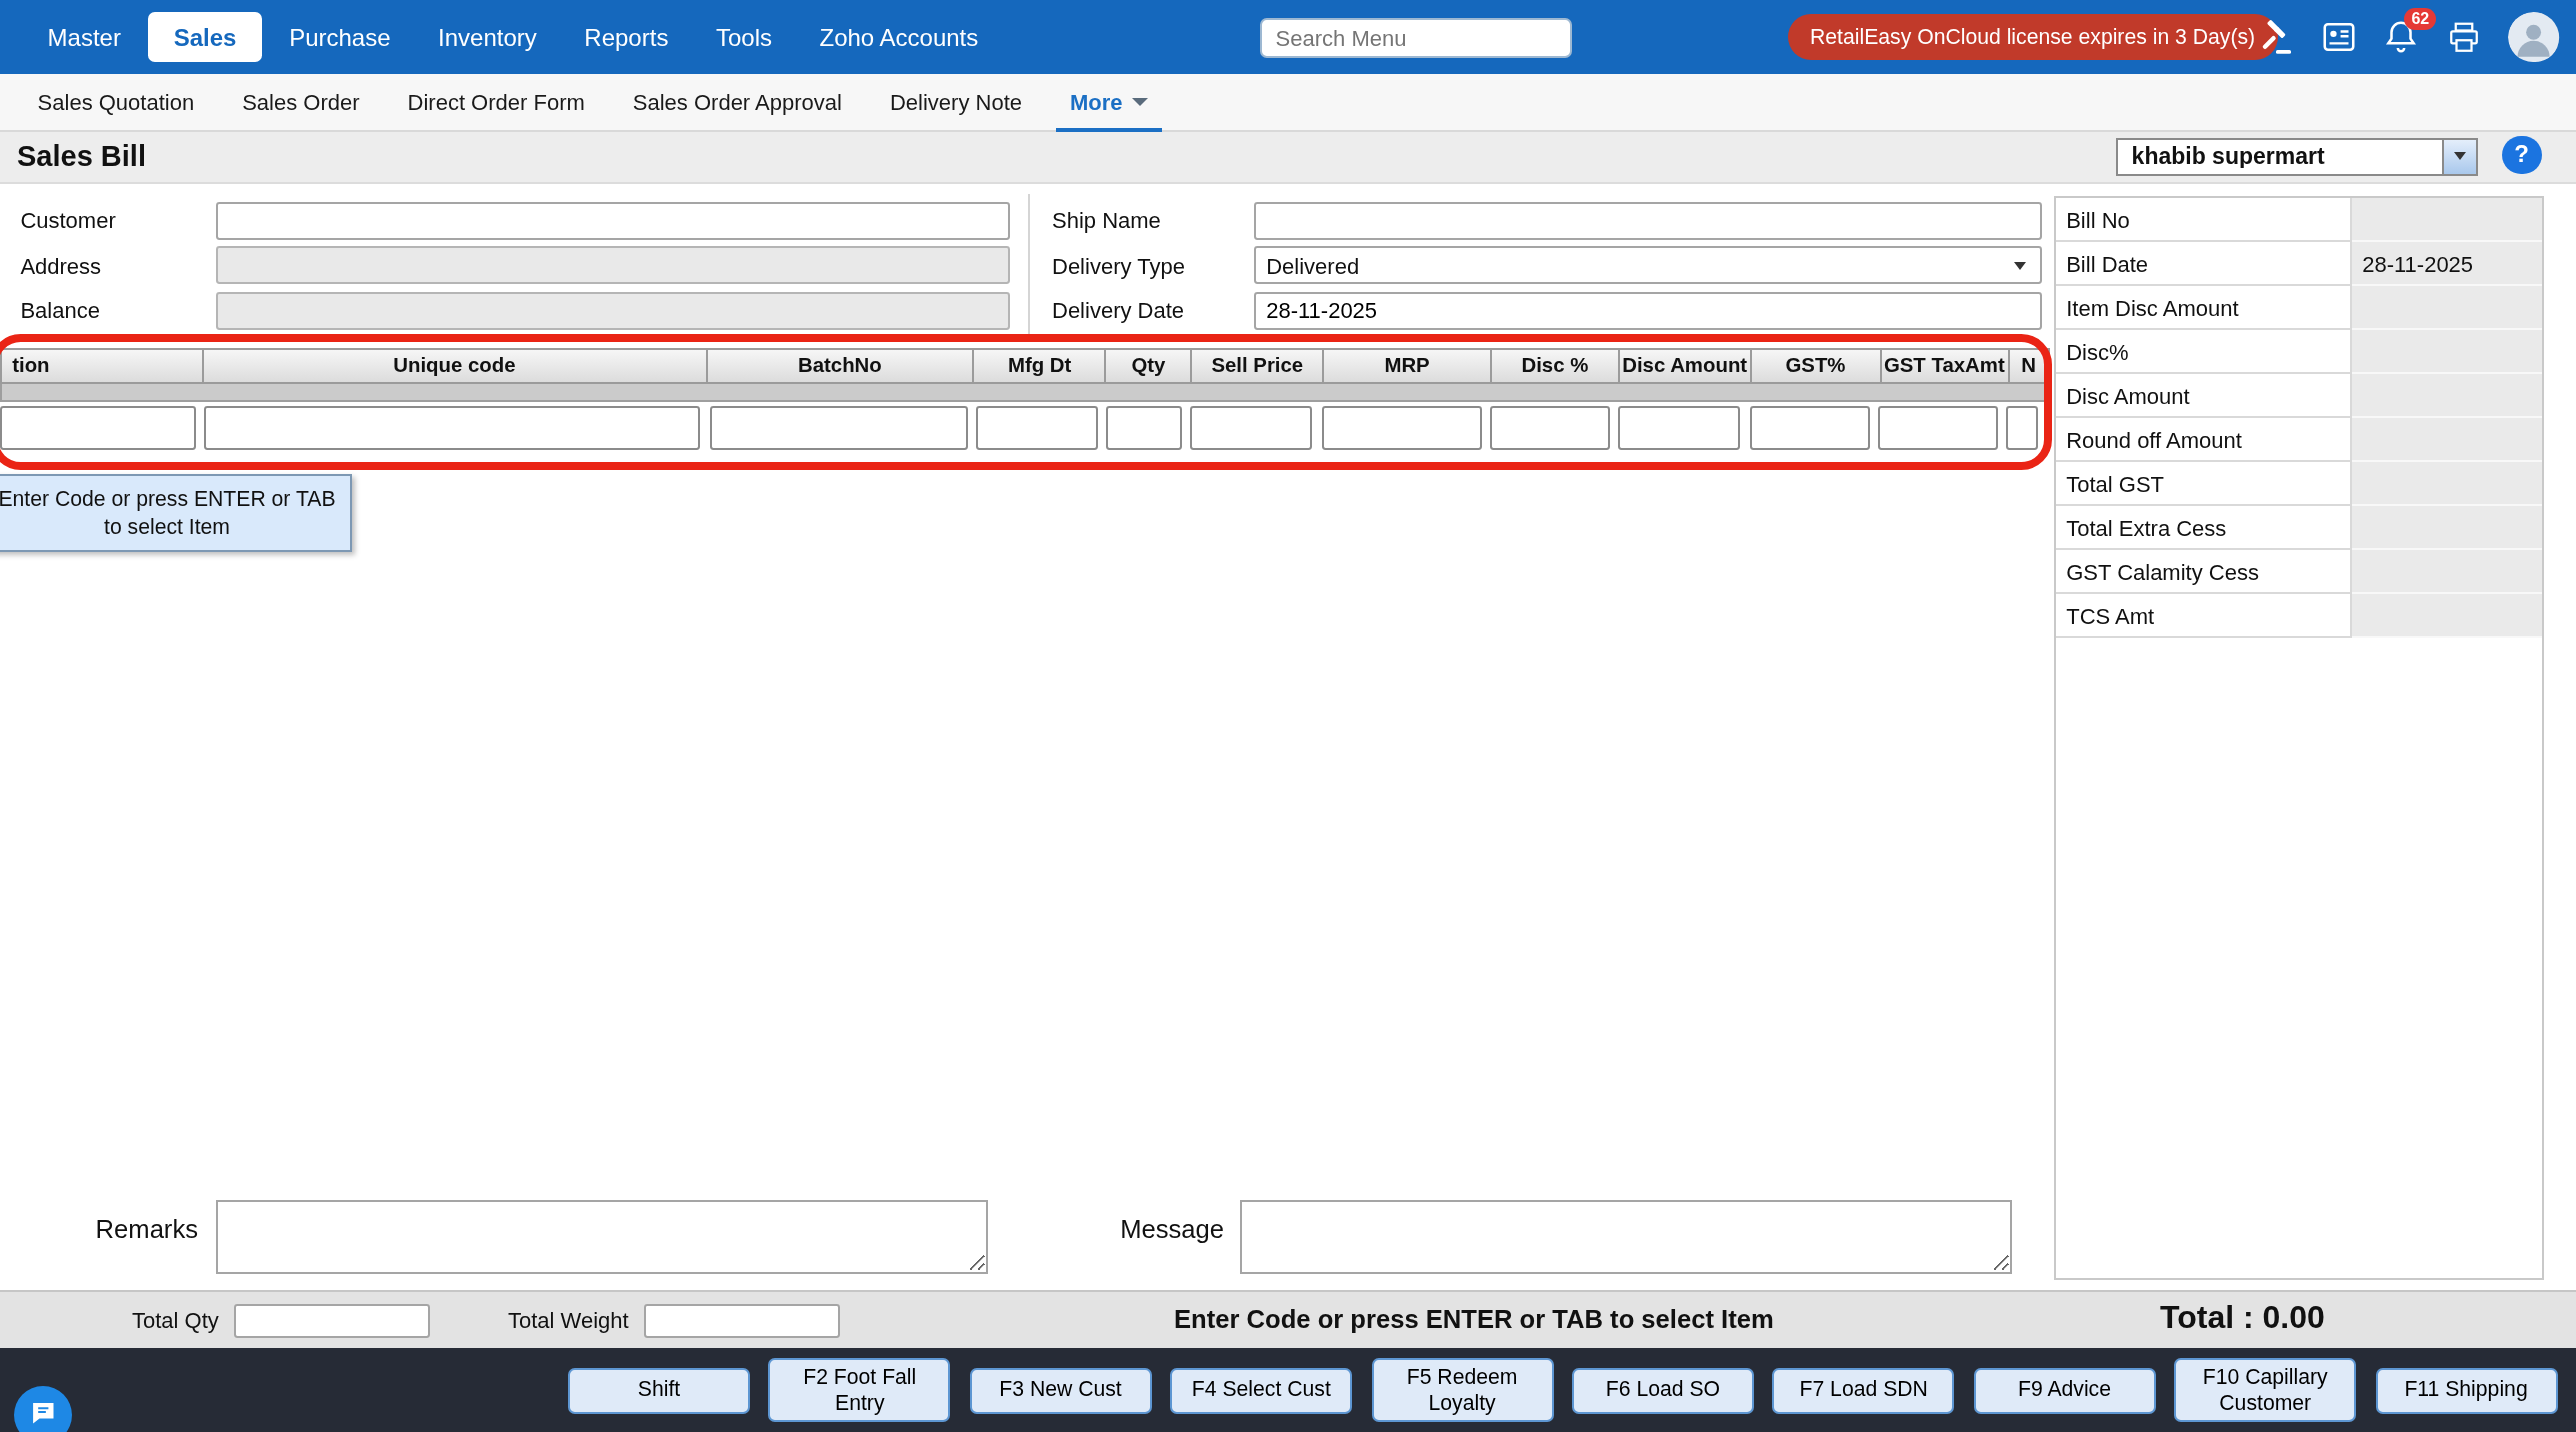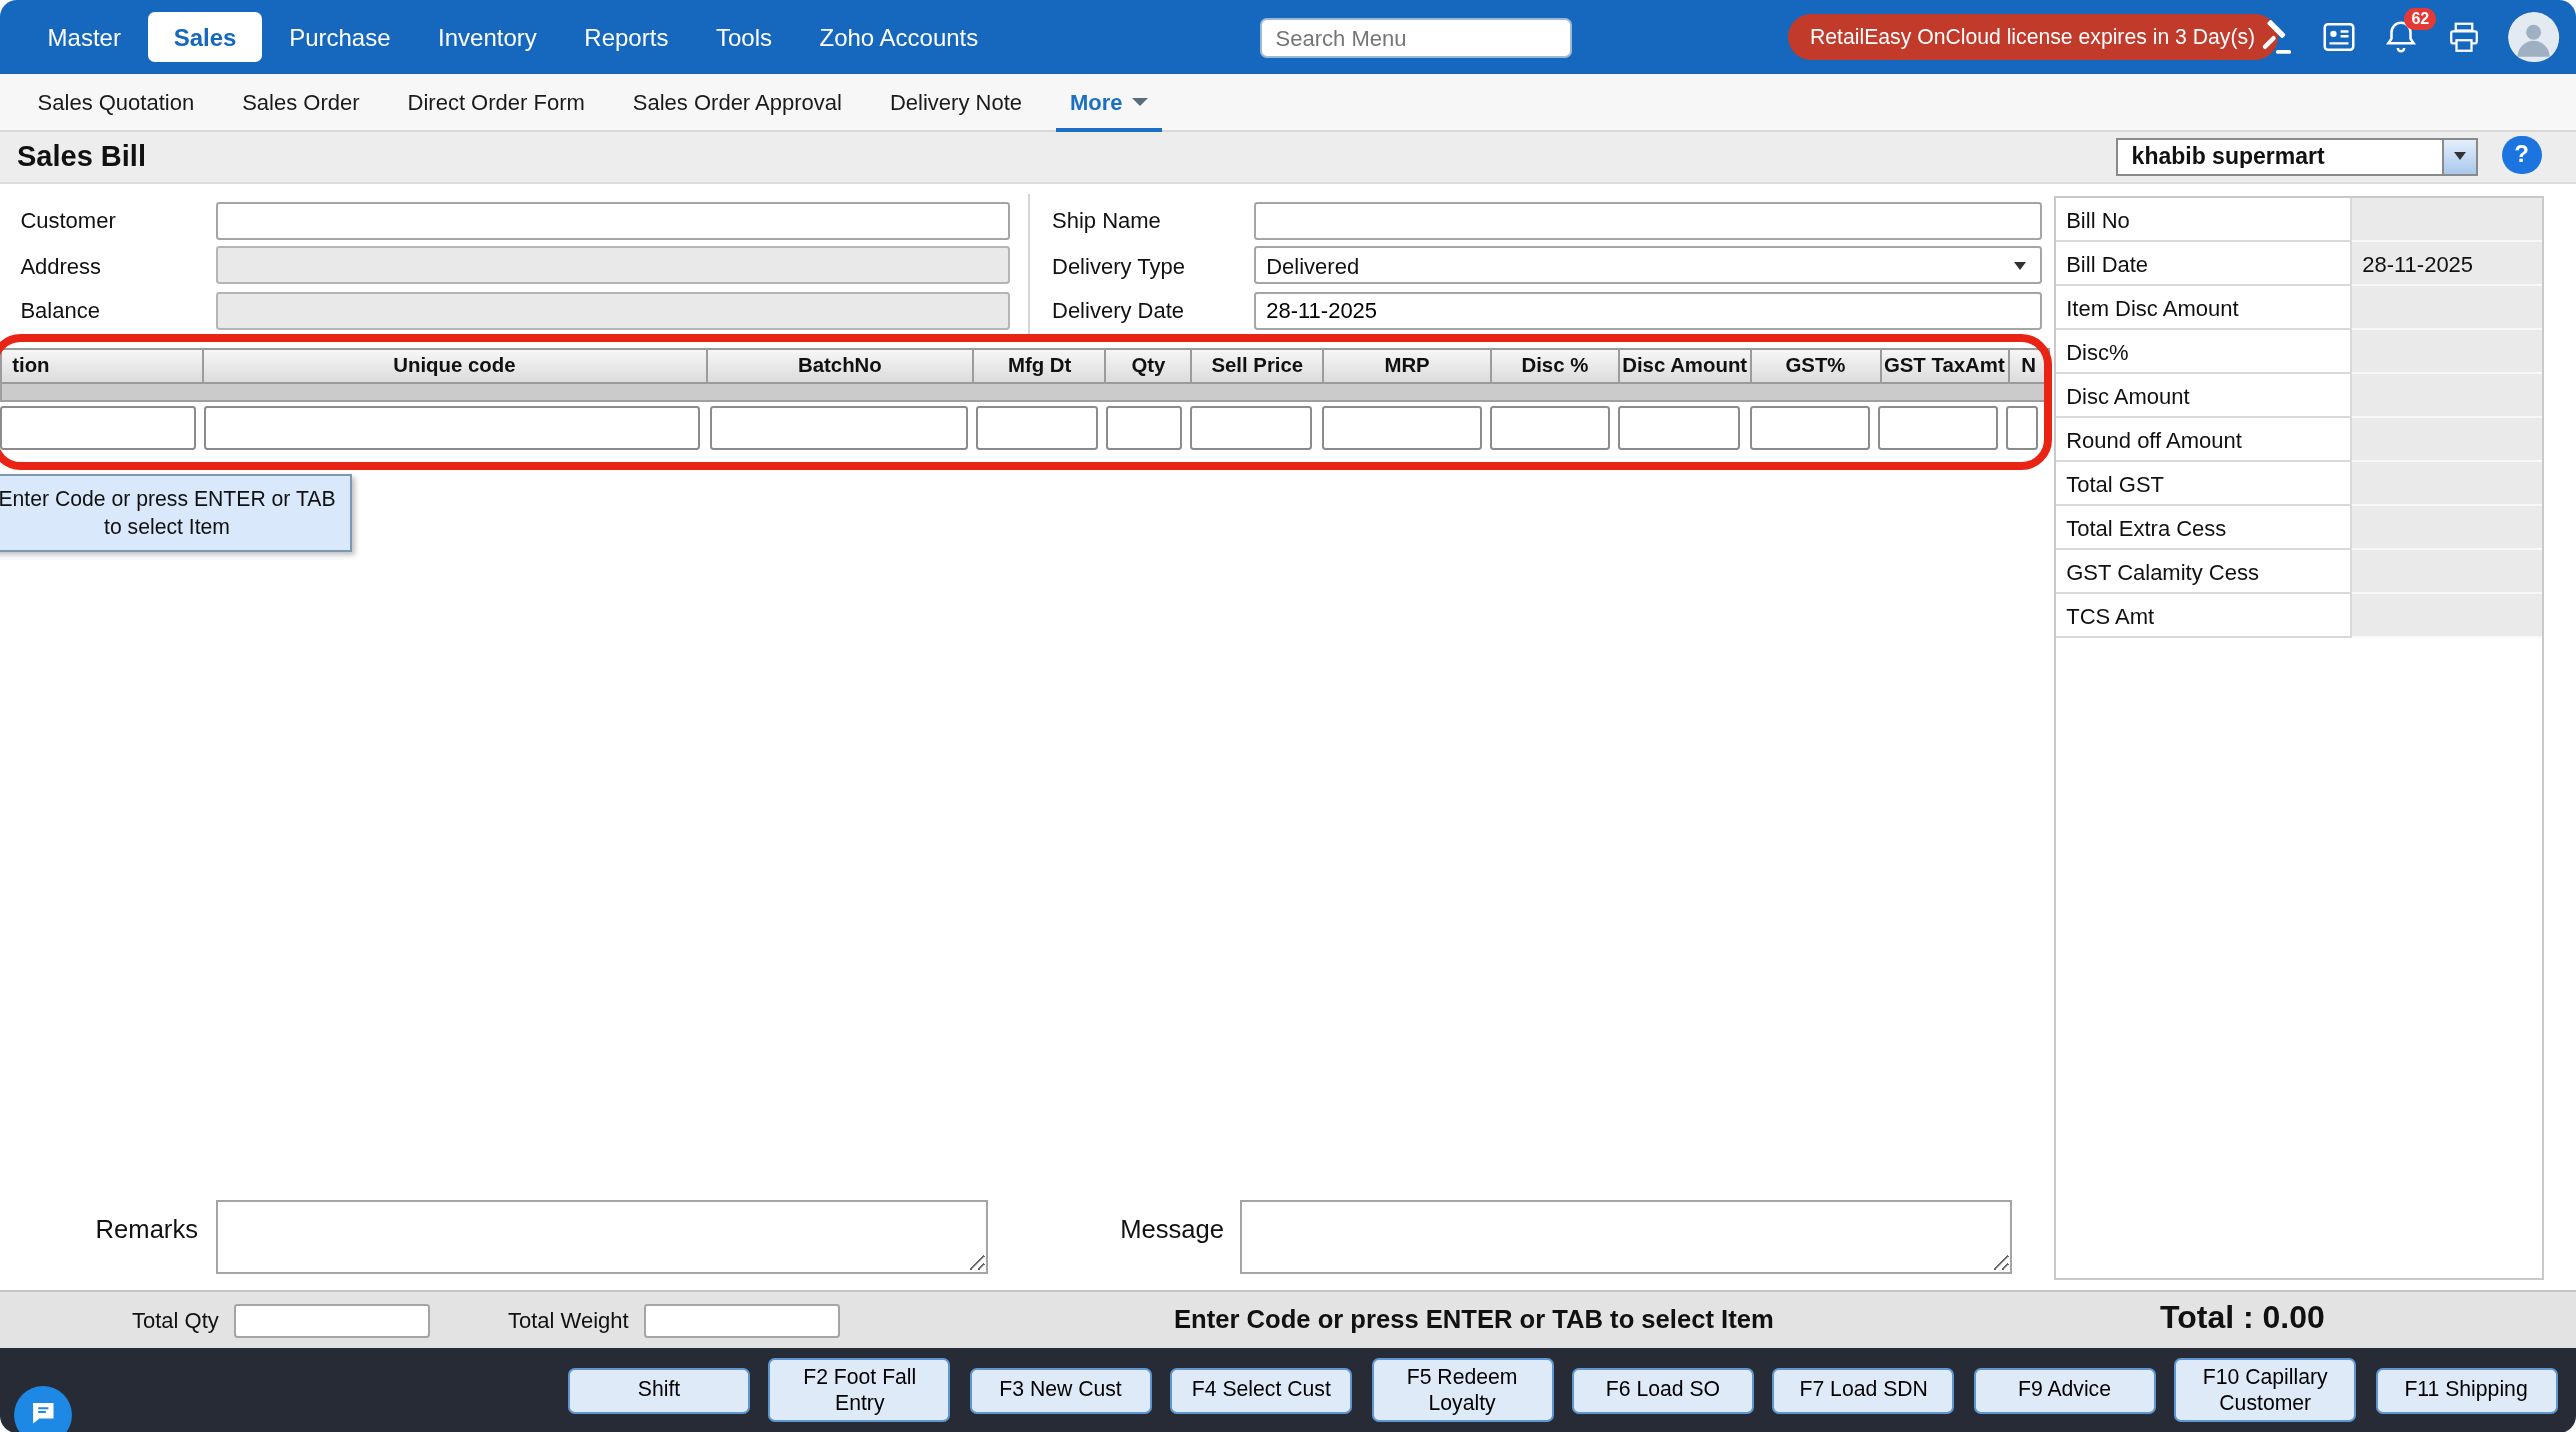--- a/index.html
+++ b/index.html
@@ -1,16 +1,16 @@
 <!DOCTYPE html>
 <html style="font-size:13.6px"><head>
 <meta charset="utf-8">
 <style>
   html,body{margin:0;padding:0;background:#ffffff;}
-  .stage{width:2576px;height:1433px;overflow:hidden;border-radius:17px;}
+  .stage{width:2576px;height:1433px;overflow:hidden;}
   .app{
     width:1288px;height:716px;position:relative;overflow:hidden;
     transform:scale(2);transform-origin:0 0;
     font-family:"Liberation Sans", sans-serif;color:#111;background:#fff;
   }
 
   
   .topbar{height:37px;background:#1568bd;position:relative;display:flex;align-items:center;padding-left:13.6px;box-sizing:border-box;}
   .nav-items{display:flex;align-items:center;gap:3.4px;}
   .nav-item{color:#fff;font-size:12px;font-weight:500;padding:5.1px 10.2px;white-space:nowrap;cursor:pointer;}

